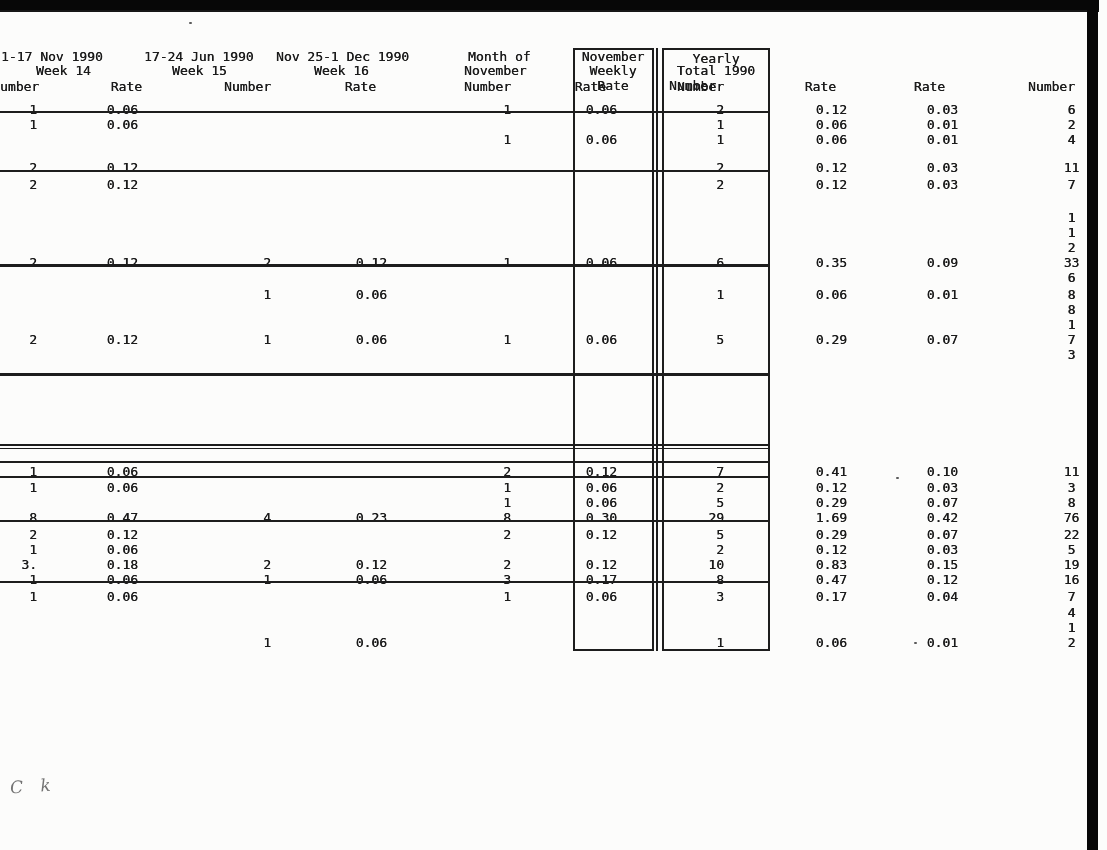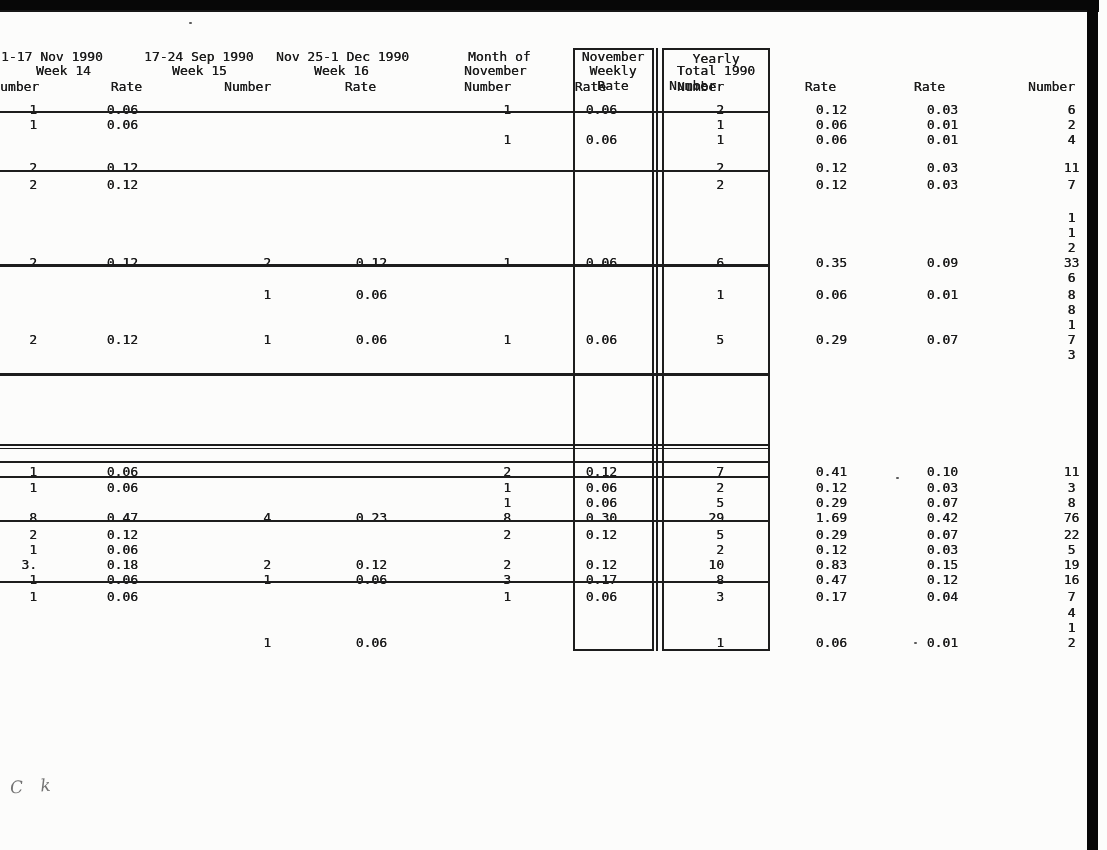--- a/index.html
+++ b/index.html
@@ -41,21 +41,21 @@
   <div class="scanbar-top"></div>
   <div class="scanbar-right"></div>
   <div class="speck" style="left:189px;top:22px"></div>
   <div class="speck" style="left:896px;top:477px"></div>
   <div class="speck" style="left:914px;top:642px"></div>
 
   <div class="doc">
 
     <span class="txt" style="left:1px;top:49px">1-17 Nov 1990</span>
     <span class="txt" style="left:36px;top:63px">Week 14</span>
-    <span class="txt" style="left:144px;top:49px">17-24 Sep 1990</span>
+    <span class="txt" style="left:144px;top:49px">17-24 Jun 1990</span>
     <span class="txt" style="left:172px;top:63px">Week 15</span>
     <span class="txt" style="left:276px;top:49px">Nov 25-1 Dec 1990</span>
     <span class="txt" style="left:314px;top:63px">Week 16</span>
     <span class="txt" style="left:468px;top:49px">Month of</span>
     <span class="txt" style="left:464px;top:63px">November</span>
 
     <div class="box box-weekly"></div>
     <div class="vline-double"></div>
     <div class="box box-yearly"></div>
     <span class="wbx" style="top:49px">November</span>

